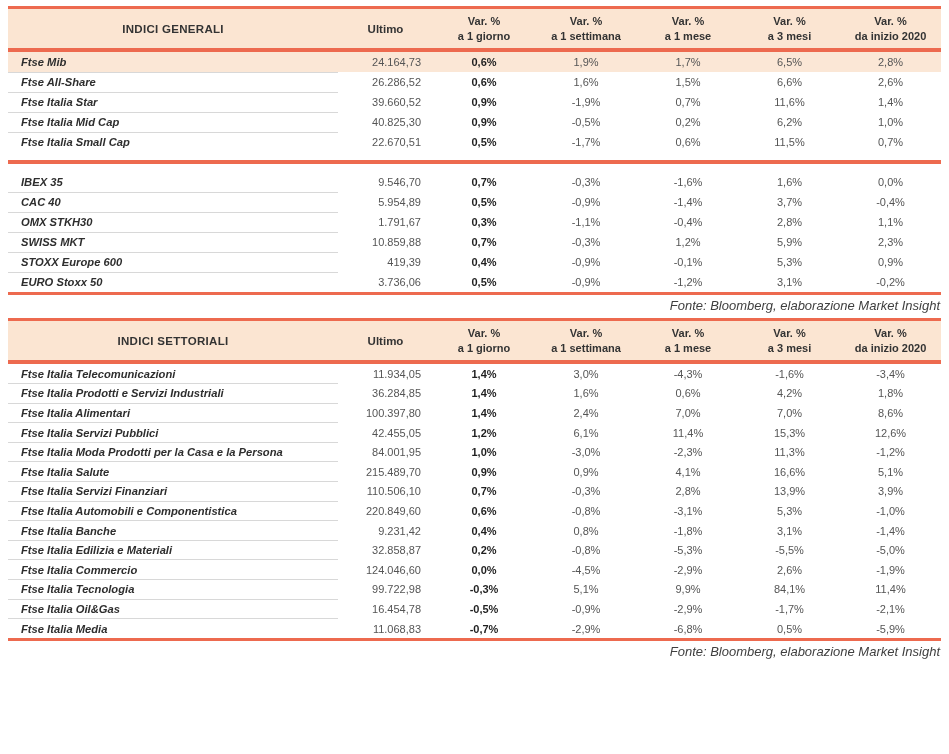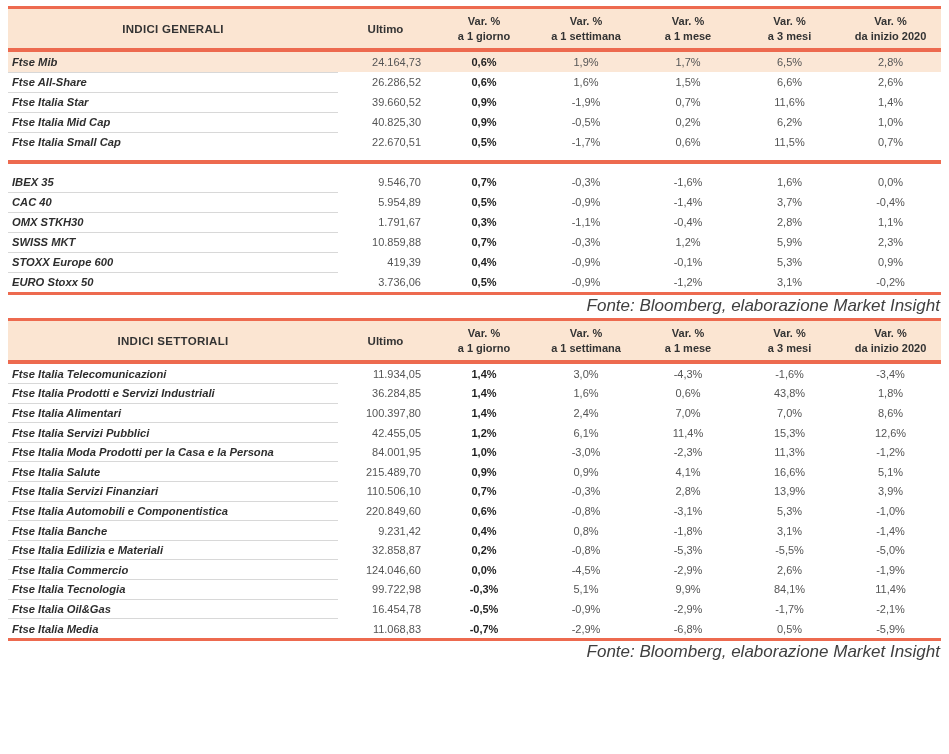--- a/index.html
+++ b/index.html
@@ -23,28 +23,28 @@
   .h-title{font-size:11.5px;font-weight:bold;color:#333;text-align:center;letter-spacing:.3px;}
   .h-ultimo{font-size:11.5px;font-weight:bold;color:#333;text-align:center;}
   .h-var{font-size:11px;font-weight:bold;color:#333;text-align:center;}
   .h-var div{line-height:15px;}
 
   .sep-cell{padding:0;background:#fff;}
   .dline{height:2px;border-top:2px solid var(--accent-red);border-bottom:2px solid var(--accent-red);}
 
   tbody td{height:20px;font-size:11px;color:var(--text-num);padding:0 2px;white-space:nowrap;overflow:hidden;}
   .t2 tbody td{height:19.6px;}
-  .c-name{font-weight:bold;font-style:italic;color:var(--text-dark);text-align:left;padding-left:4px;border-bottom:1px solid var(--row-line);font-size:11.2px;}
+  .c-name{font-weight:bold;font-style:italic;color:var(--text-dark);text-align:left;padding-left:13px;border-bottom:1px solid var(--row-line);font-size:11.2px;}
   tbody tr:last-child .c-name{border-bottom:none;}
   .c-ultimo{text-align:right;padding-right:12px;}
   .c-var{text-align:center;}
   .c-day{font-weight:bold;color:#1f1f1f;}
   tr.hl td{background:var(--highlight-bg);}
 
-  .source{text-align:right;font-style:italic;font-size:17px;color:#3F3F3F;line-height:16px;padding:3px 1px 3px 0;}
+  .source{text-align:right;font-style:italic;font-size:13px;color:#3F3F3F;line-height:16px;padding:3px 1px 3px 0;}
   .table-block + .table-block{margin-top:1px;}
 </style>
 </head>
 <body>
 
 <div class="page">
 
   <section class="table-block">
     <div class="sline"></div>
     <table class="t1">
@@ -255,21 +255,21 @@
             <td class="c-var">-4,3%</td>
             <td class="c-var">-1,6%</td>
             <td class="c-var">-3,4%</td>
           </tr>
           <tr>
             <td class="c-name">Ftse Italia Prodotti e Servizi Industriali</td>
             <td class="c-ultimo">36.284,85</td>
             <td class="c-var c-day">1,4%</td>
             <td class="c-var">1,6%</td>
             <td class="c-var">0,6%</td>
-            <td class="c-var">43,8%</td>
+            <td class="c-var">4,2%</td>
             <td class="c-var">1,8%</td>
           </tr>
           <tr>
             <td class="c-name">Ftse Italia Alimentari</td>
             <td class="c-ultimo">100.397,80</td>
             <td class="c-var c-day">1,4%</td>
             <td class="c-var">2,4%</td>
             <td class="c-var">7,0%</td>
             <td class="c-var">7,0%</td>
             <td class="c-var">8,6%</td>

